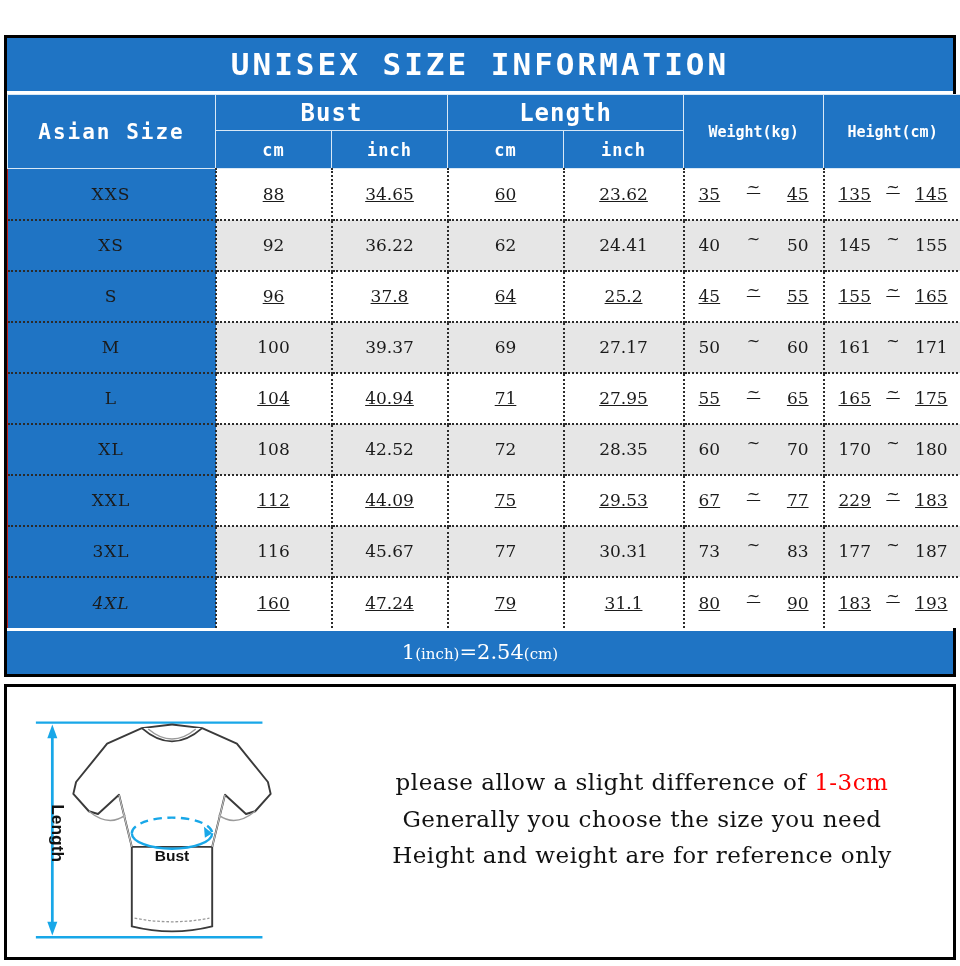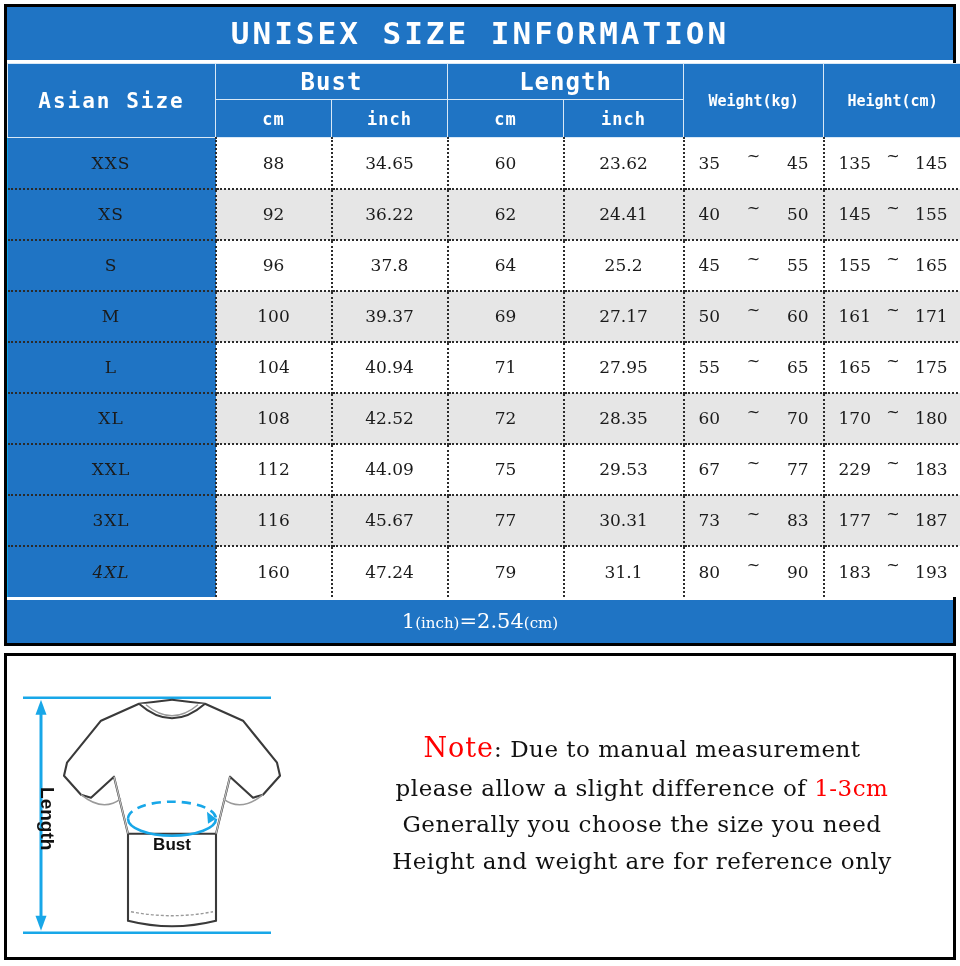--- a/index.html
+++ b/index.html
@@ -18,22 +18,23 @@
     background: #ffffff;
     padding: 4px 4px 6px 4px;
     display: flex;
     flex-direction: column;
     gap: 7px;
   }
 
   
   .table-panel {
     border: 3px solid #000000;
-    background: #0ea5e9;
+    background: #b91c1c;
     flex: 0 0 auto;
+    margin-top: 31px;
   }
 
   .title-bar {
     background: #1f74c4;
     color: #ffffff;
     text-align: center;
     font-family: "DejaVu Sans Mono", monospace;
     font-size: 31px;
     font-weight: bold;
     letter-spacing: 3px;
@@ -103,21 +104,21 @@
     font-family: "Liberation Sans", sans-serif;
     font-size: 21px;
     font-weight: normal;
     border-right: none;
     border-bottom: 3px solid #ffffff;
     letter-spacing: 1px;
   }
   tbody tr:last-child td.size-label { border-bottom: none; font-style: italic; }
 
   tr.alt td:not(.size-label) { background: #e6e6e6; }
-  tr:not(.alt) td:not(.size-label) { background: #ffffff; }
+  tr:not(.alt) td:not(.size-label) { background: #ffffff; text-decoration: underline; }
 
   
   .range {
     display: flex;
     align-items: center;
     justify-content: space-between;
     padding: 0 14px;
     font-family: "DejaVu Serif", serif;
     font-size: 17px;
   }
@@ -441,22 +442,19 @@
         <path d="M121,160 A44,17 0 0 0 209,160" fill="none" stroke="#18a7e8" stroke-width="2.6"></path>
         <polygon points="209,160 200,153 201,165" fill="#18a7e8"></polygon>
 
         <text x="34" y="160" fill="#111111" font-family="Liberation Sans, sans-serif" font-size="19" font-weight="bold" text-anchor="middle" transform="rotate(90 34 160)">Length</text>
         <text x="165" y="191" fill="#111111" font-family="Liberation Sans, sans-serif" font-size="17" font-weight="bold" text-anchor="middle">Bust</text>
       </svg>
     </div>
 
     <div class="note-block">
       <div class="note-line">
-        <span class="note-word">Note</span><span>: Due to manual measurement</span>
-      </div>
-      <div class="note-line">
         <span>please allow a slight difference of </span><span class="red">1-3cm</span>
       </div>
       <div class="note-line">Generally you choose the size you need</div>
       <div class="note-line">Height and weight are for reference only</div>
     </div>
   </div>
 </div>
 
 </body></html>

